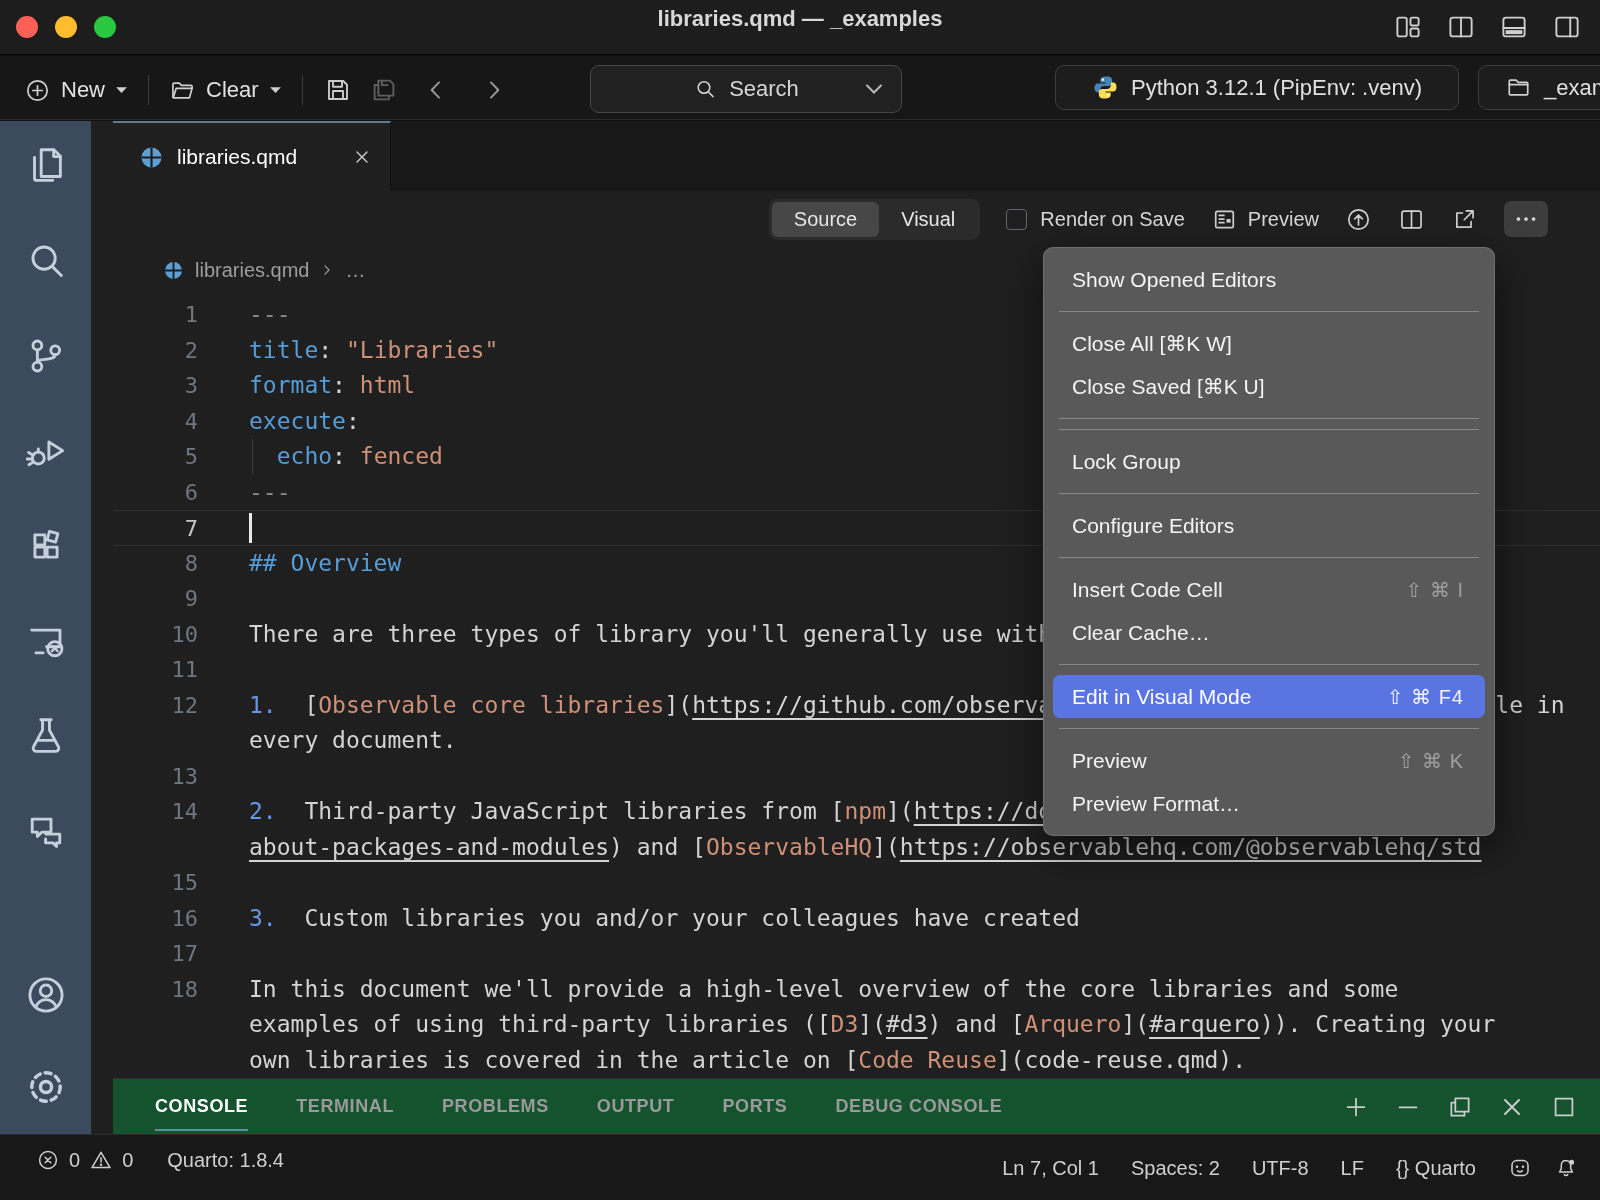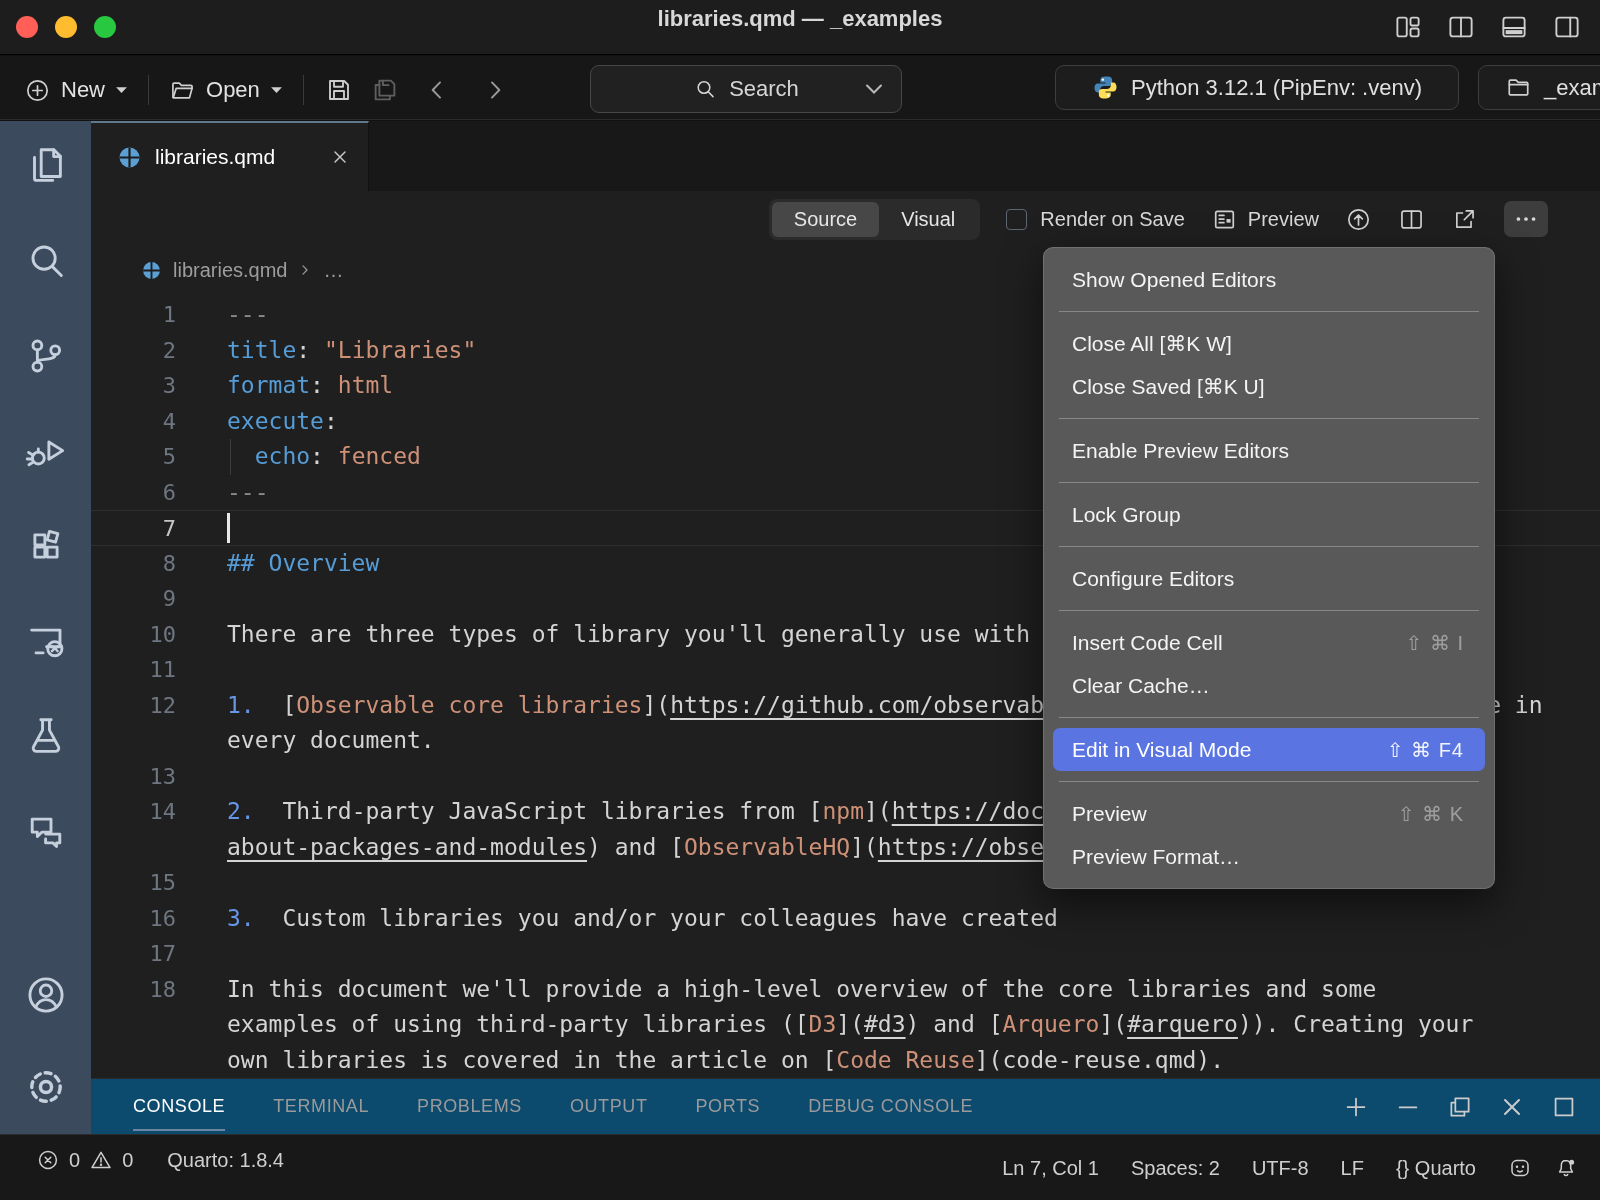--- a/index.html
+++ b/index.html
@@ -40,21 +40,21 @@
 
   
   #activitybar { position:absolute; left:0; top:121px; width:91px; height:1013px; background:#3c4a5e; display:flex; flex-direction:column; align-items:center; padding-top:22px; }
   .act { width:46px; height:46px; margin-bottom:49px; color:#c6d0dd; }
   .act svg { width:46px; height:46px; }
   #activity-bottom { margin-top:auto; display:flex; flex-direction:column; align-items:center; }
   #activity-bottom .act { margin-bottom:0; margin-top:46px; }
   #activity-bottom { padding-bottom:24px; }
 
   
-  #main { position:absolute; left:91px; top:121px; width:1509px; height:1013px; background:#1f1f1f; display:flex; flex-direction:column; }
+  #main { position:absolute; left:91px; top:121px; width:1509px; height:1013px; background:#1f1f1f; display:flex; flex-direction:column;padding-left:22px; }
   #tabbar { height:70px; background:#181818; display:flex; flex:none; }
   #tab-active { width:278px; height:70px; background:#1f1f1f; border-top:2.5px solid #61788f; border-right:1px solid #111; display:flex; align-items:center; gap:13px; padding:0 18px 0 26px; font-size:21px; color:#ffffff; }
   #tab-active .qicon svg{ width:25px; height:25px; }
   #tab-active .close { margin-left:auto; color:#c8c8c8; width:20px; height:20px; }
   #tab-active .close svg{ width:20px; height:20px; }
 
   #ed-toolbar { height:56px; flex:none; display:flex; align-items:center; justify-content:flex-end; gap:26px; padding-right:52px; }
   #seg { display:flex; background:#2b2b2b; border-radius:8px; padding:3px; font-size:20px; color:#e6e6e6; }
   .seg-opt { padding:6px 22px; border-radius:6px; }
   .seg-opt.sel { background:#474747; }
@@ -81,21 +81,21 @@
   .row.has-guide .codeline::before { content:""; position:absolute; left:3px; top:0; bottom:0; width:1px; background:#3c3c3c; }
   .c-meta { color:#8a8a8a; }
   .c-key { color:#569cd6; }
   .c-string { color:#ce9178; }
   .c-plain { color:#d4d4d4; }
   .c-link { color:#d4d4d4; text-decoration:underline; text-underline-offset:5px; }
   .c-heading { color:#569cd6; font-weight:normal; }
   .c-listnum { color:#6796e6; }
 
   
-  #panel { height:56px; flex:none; background:#0c4a6e; border-top:1px solid #2b2b2b; display:flex; align-items:center; padding-left:42px; position:relative; }
+  #panel { height:56px; flex:none; background:#14532d; border-top:1px solid #2b2b2b; display:flex; align-items:center; padding-left:42px; position:relative;font-weight:bold; }
   #panel-tabs { display:flex; gap:48px; height:100%; align-items:center; }
   .ptab { position:relative; height:100%; display:flex; align-items:center; font-size:18px; letter-spacing:.6px; color:#9a9a9a; }
   .ptab.active { color:#ffffff; }
   .ptab.active::after { content:""; position:absolute; left:0; right:0; bottom:3px; height:2.5px; background:#6a86a0; }
   #panel-actions { position:absolute; right:22px; top:0; height:100%; display:flex; align-items:center; gap:24px; color:#cccccc; }
   #panel-actions .pa { width:28px; height:28px; }
   #panel-actions svg { width:28px; height:28px; }
 
   
   #statusbar { position:absolute; left:0; top:1134px; width:1600px; height:66px; background:#181818; border-top:1px solid #2b2b2b; display:flex; align-items:flex-start; padding:9px 22px 0 36px; font-size:20px; color:#cfcfcf; }
@@ -182,21 +182,21 @@
     <div class="tb-sep"></div>
     <div class="tb-btn">
       <span class="ico-slot">
           <svg viewBox="0 0 24 24">
             <g stroke="currentColor" fill="none" stroke-width="1.5" stroke-linecap="round" stroke-linejoin="round">
               <path d="M3.5 18V6.5a1 1 0 0 1 1-1h4.6l2 2h8.4a1 1 0 0 1 1 1v1.6"></path>
               <path d="M6.4 10.1h14.1l-2.3 8.4H3.8z"></path>
             </g>
           </svg>
         </span>
-      <span>Open</span>
+      <span>Clear</span>
       <span class="tb-caret">
           <svg viewBox="0 0 12 8">
             <path d="M1 1l5 5.4L11 1z" fill="currentColor"></path>
           </svg>
         </span>
     </div>
     <div class="tb-sep"></div>
     <div class="tb-ico" id="save-ico">
         <svg viewBox="0 0 24 24">
           <g stroke="currentColor" fill="none" stroke-width="1.5" stroke-linecap="round" stroke-linejoin="round">
@@ -606,23 +606,20 @@
       <span class="label">Show Opened Editors</span>
     </div>
     <div class="menu-sep"></div>
     <div class="menu-item">
       <span class="label">Close All [⌘K W]</span>
     </div>
     <div class="menu-item">
       <span class="label">Close Saved [⌘K U]</span>
     </div>
     <div class="menu-sep"></div>
-    <div class="menu-item">
-      <span class="label">Enable Preview Editors</span>
-    </div>
     <div class="menu-sep"></div>
     <div class="menu-item">
       <span class="label">Lock Group</span>
     </div>
     <div class="menu-sep"></div>
     <div class="menu-item">
       <span class="label">Configure Editors</span>
     </div>
     <div class="menu-sep"></div>
     <div class="menu-item">

